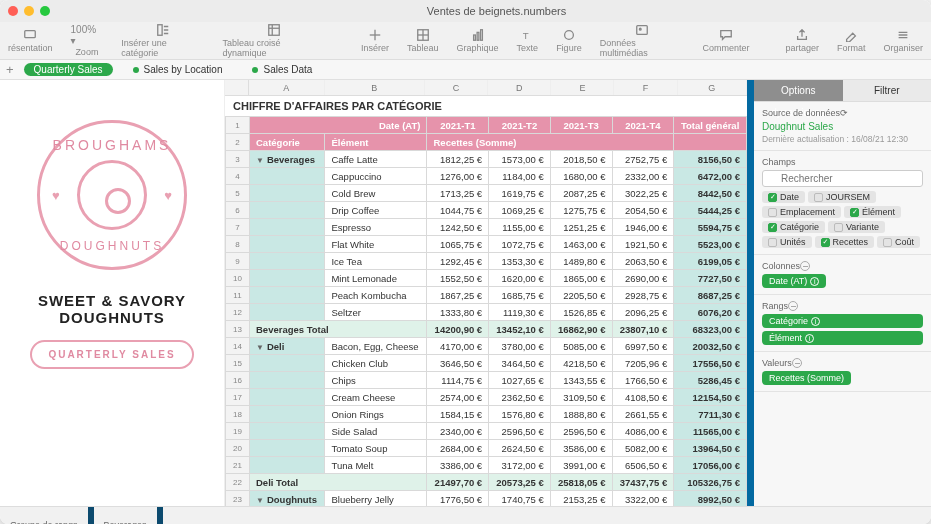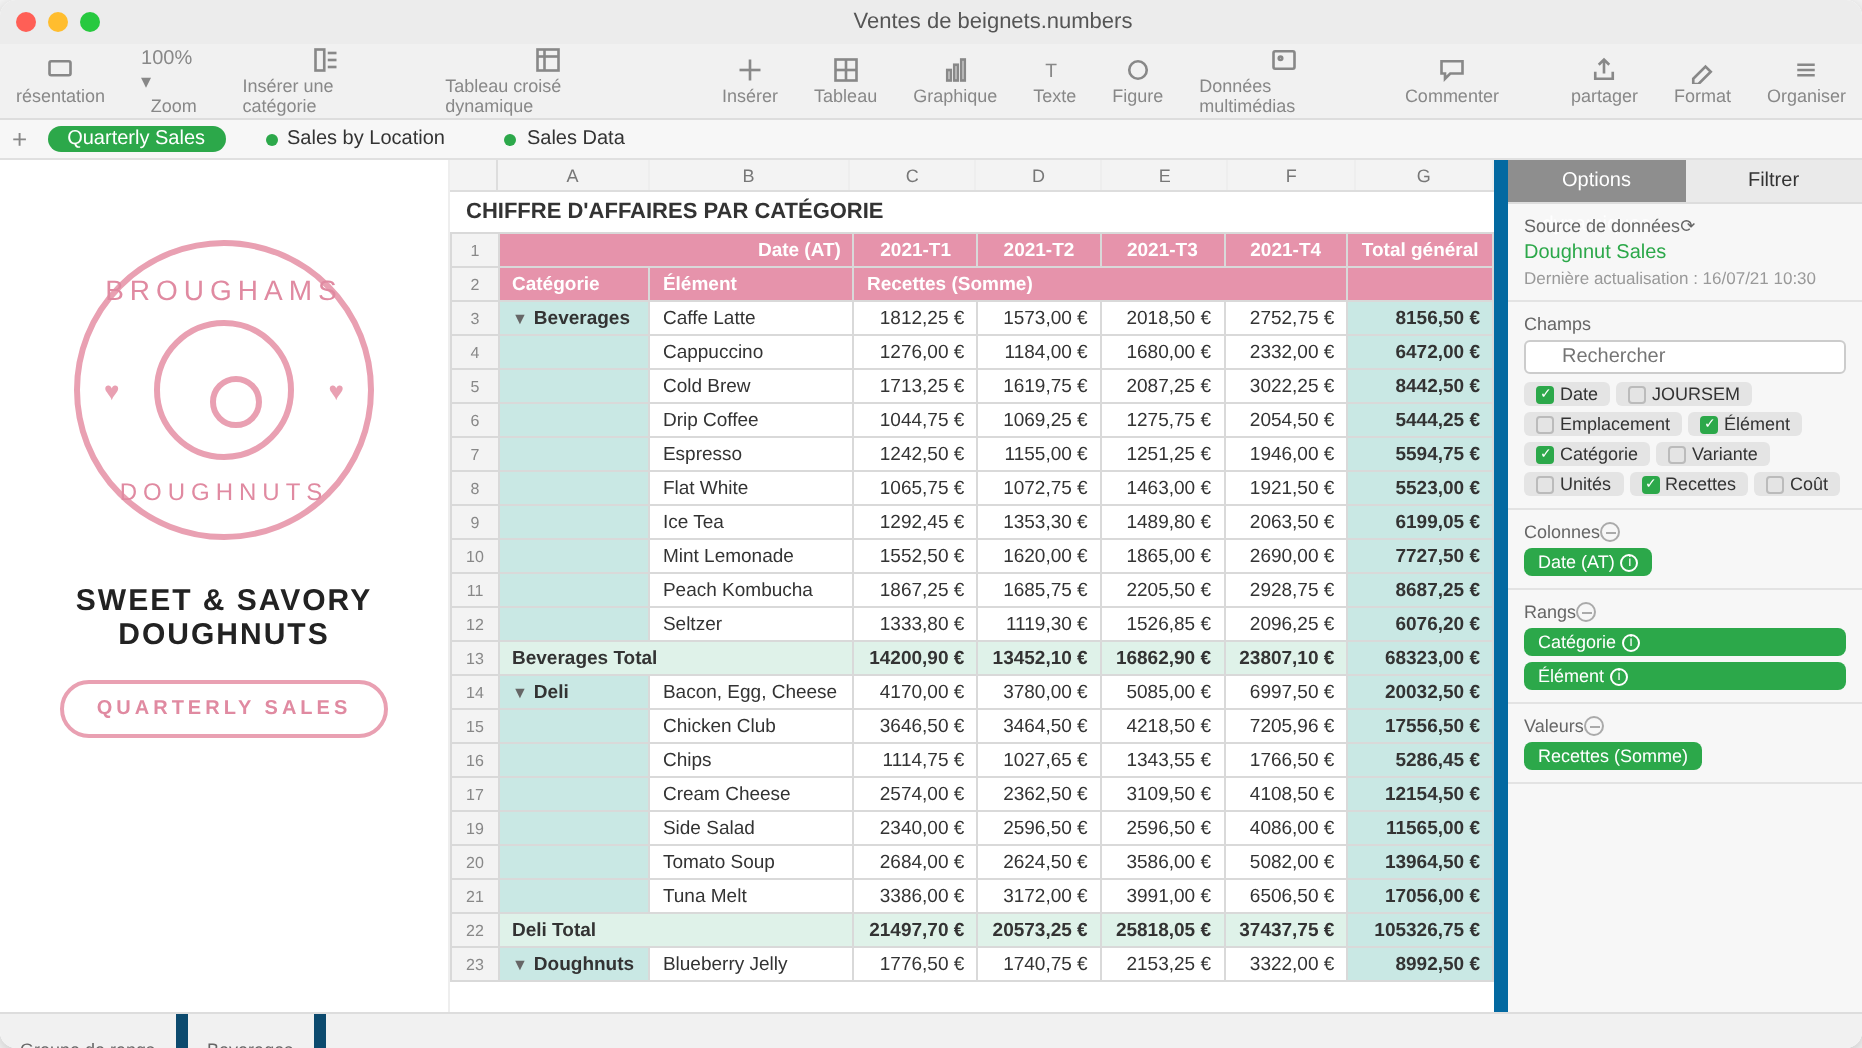--- a/index.html
+++ b/index.html
@@ -390,20 +390,30 @@
                 <td class="rn">17</td>
                 <td class="cat"></td>
                 <td class="elem">Cream Cheese</td>
                 <td class="num">2574,00 €</td>
                 <td class="num">2362,50 €</td>
                 <td class="num">3109,50 €</td>
                 <td class="num">4108,50 €</td>
                 <td class="gtotal num">12154,50 €</td>
               </tr>
               <tr>
+                <td class="rn">18</td>
+                <td class="cat"></td>
+                <td class="elem">Onion Rings</td>
+                <td class="num">1584,15 €</td>
+                <td class="num">1576,80 €</td>
+                <td class="num">1888,80 €</td>
+                <td class="num">2661,55 €</td>
+                <td class="gtotal num">7711,30 €</td>
+              </tr>
+              <tr>
                 <td class="rn">19</td>
                 <td class="cat"></td>
                 <td class="elem">Side Salad</td>
                 <td class="num">2340,00 €</td>
                 <td class="num">2596,50 €</td>
                 <td class="num">2596,50 €</td>
                 <td class="num">4086,00 €</td>
                 <td class="gtotal num">11565,00 €</td>
               </tr>
               <tr>
@@ -454,21 +464,21 @@
       <div class="sb-tabs">
         <div class="sb-tab active">Options dynamiques</div>
         <div class="sb-tab">Filtrer</div>
       </div>
       <div class="sb-sec">
         <div class="sb-label">
             <span>Source de données</span>
             <span>⟳</span>
           </div>
         <div class="src">Doughnut Sales</div>
-        <div class="updated">Dernière actualisation : 16/07/21 10:30</div>
+        <div class="updated">Dernière actualisation : 16/08/21 12:30</div>
       </div>
       <div class="sb-sec">
         <div class="sb-label">Champs</div>
         <div class="search-wrap"><input class="search" placeholder="Rechercher" style=""></div>
         <div class="chips" id="fields">
             <span class="chip"><span class="ck c"></span>Date</span>
             <span class="chip"><span class="ck"></span>JOURSEM</span>
             <span class="chip"><span class="ck"></span>Emplacement</span>
             <span class="chip"><span class="ck c"></span>Élément</span>
             <span class="chip"><span class="ck c"></span>Catégorie</span>

